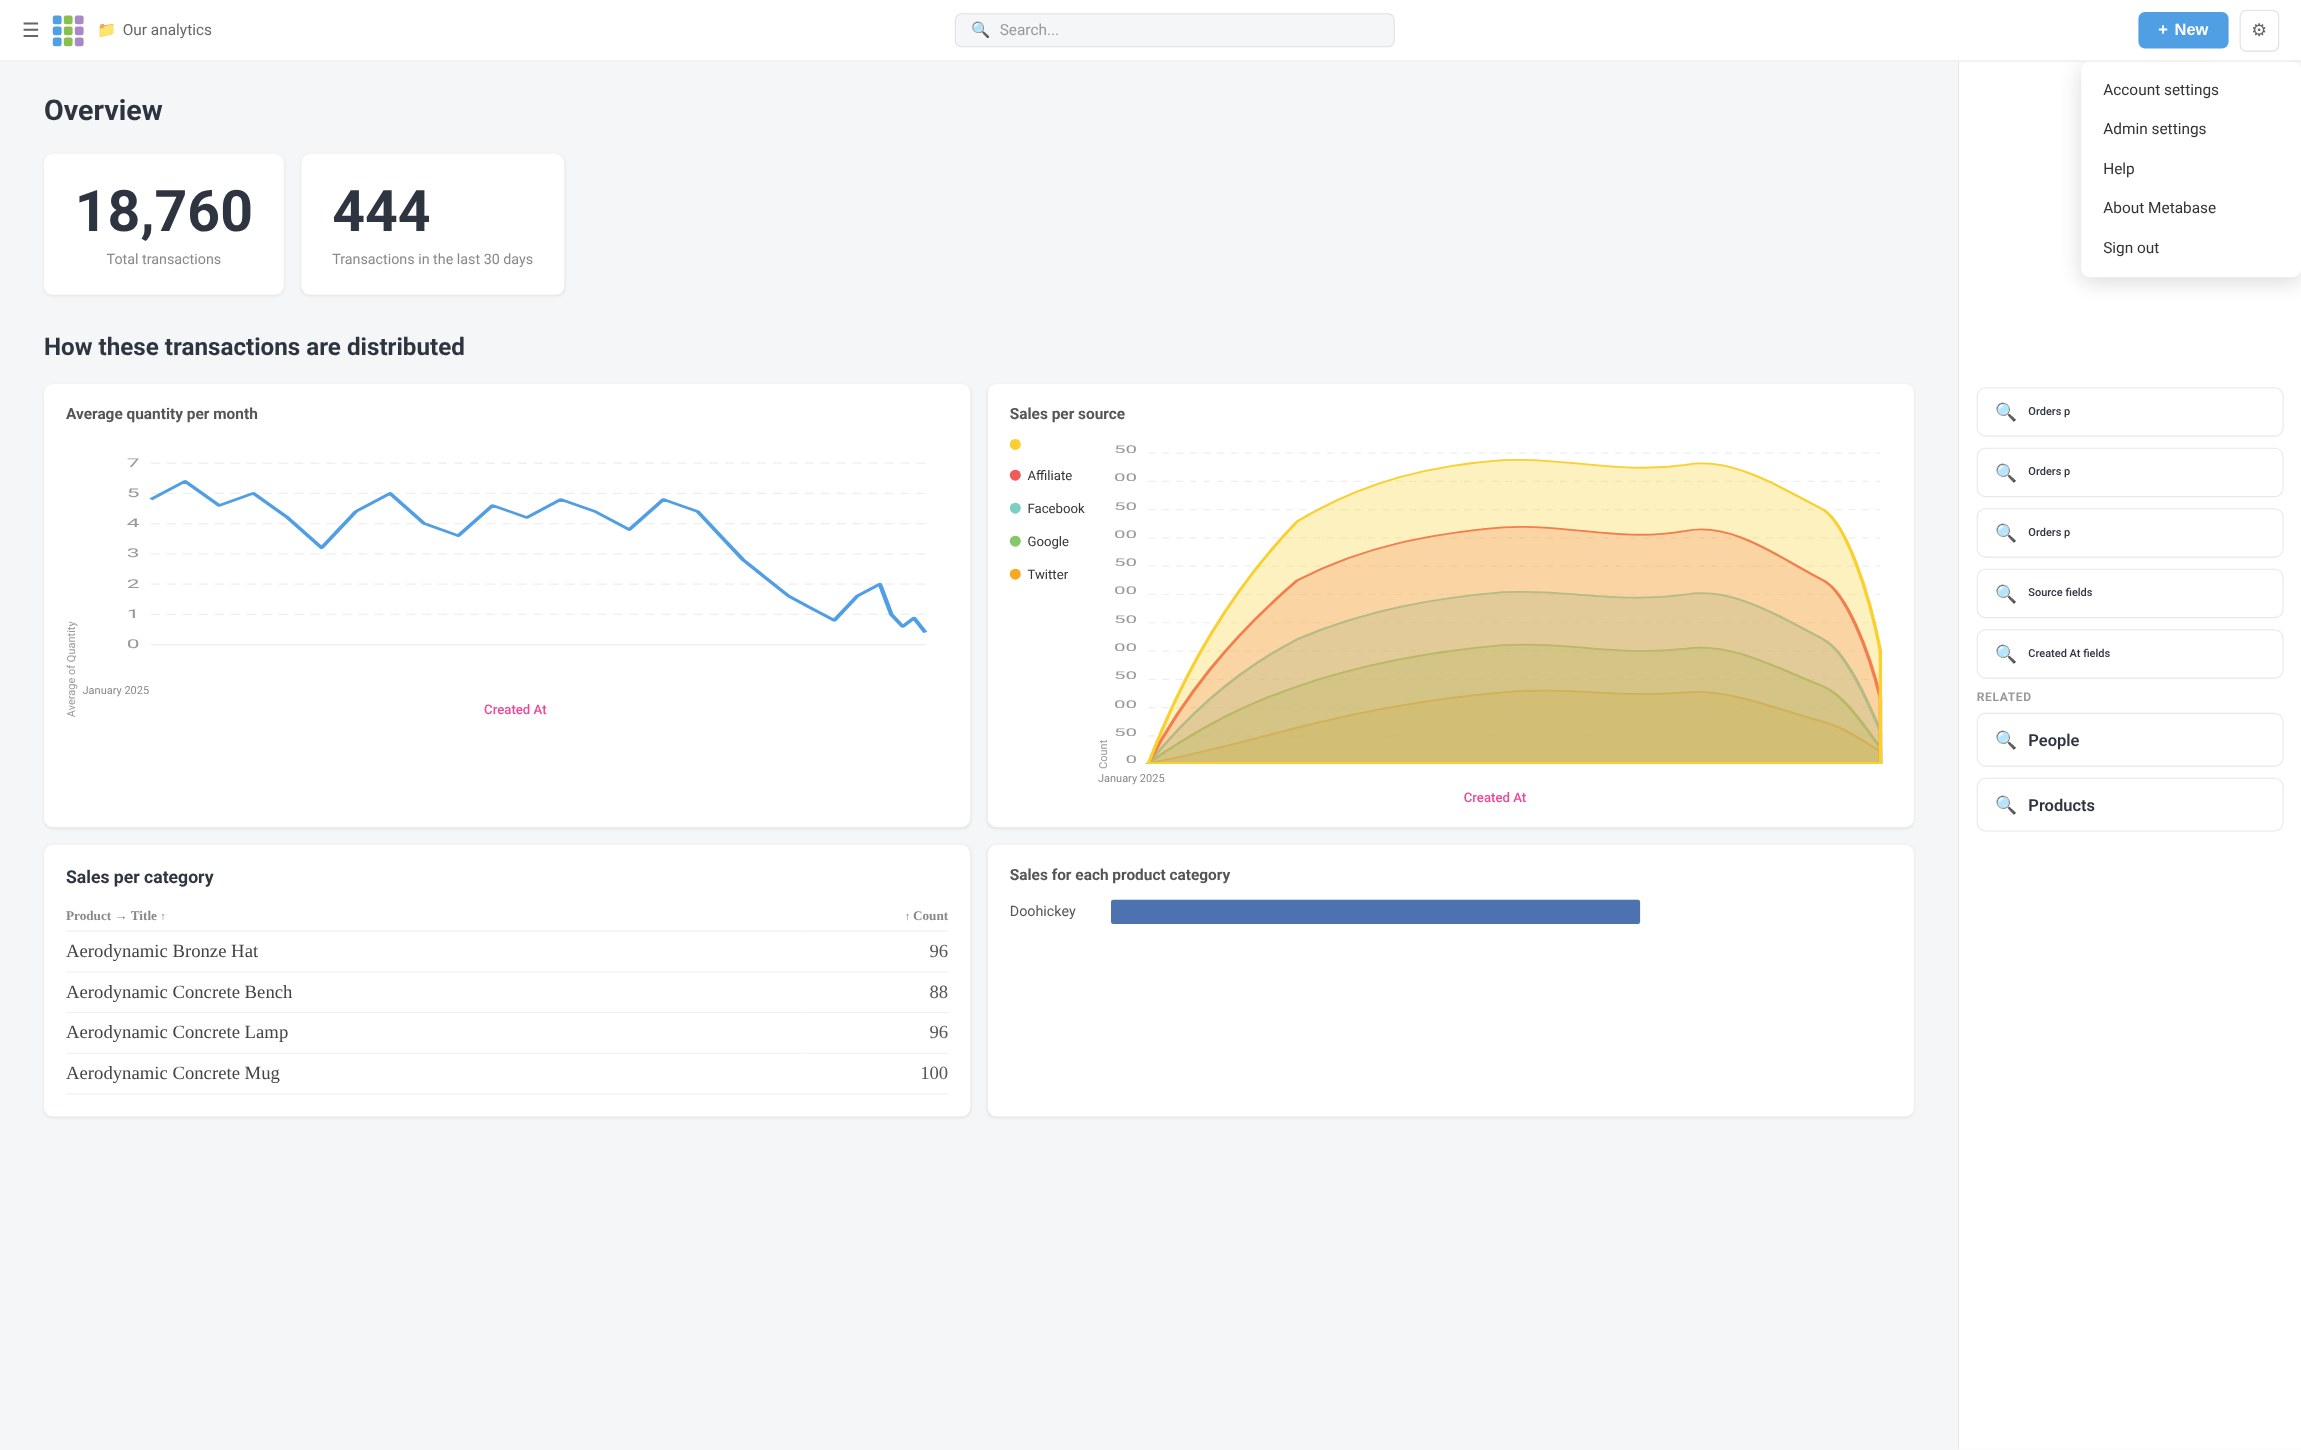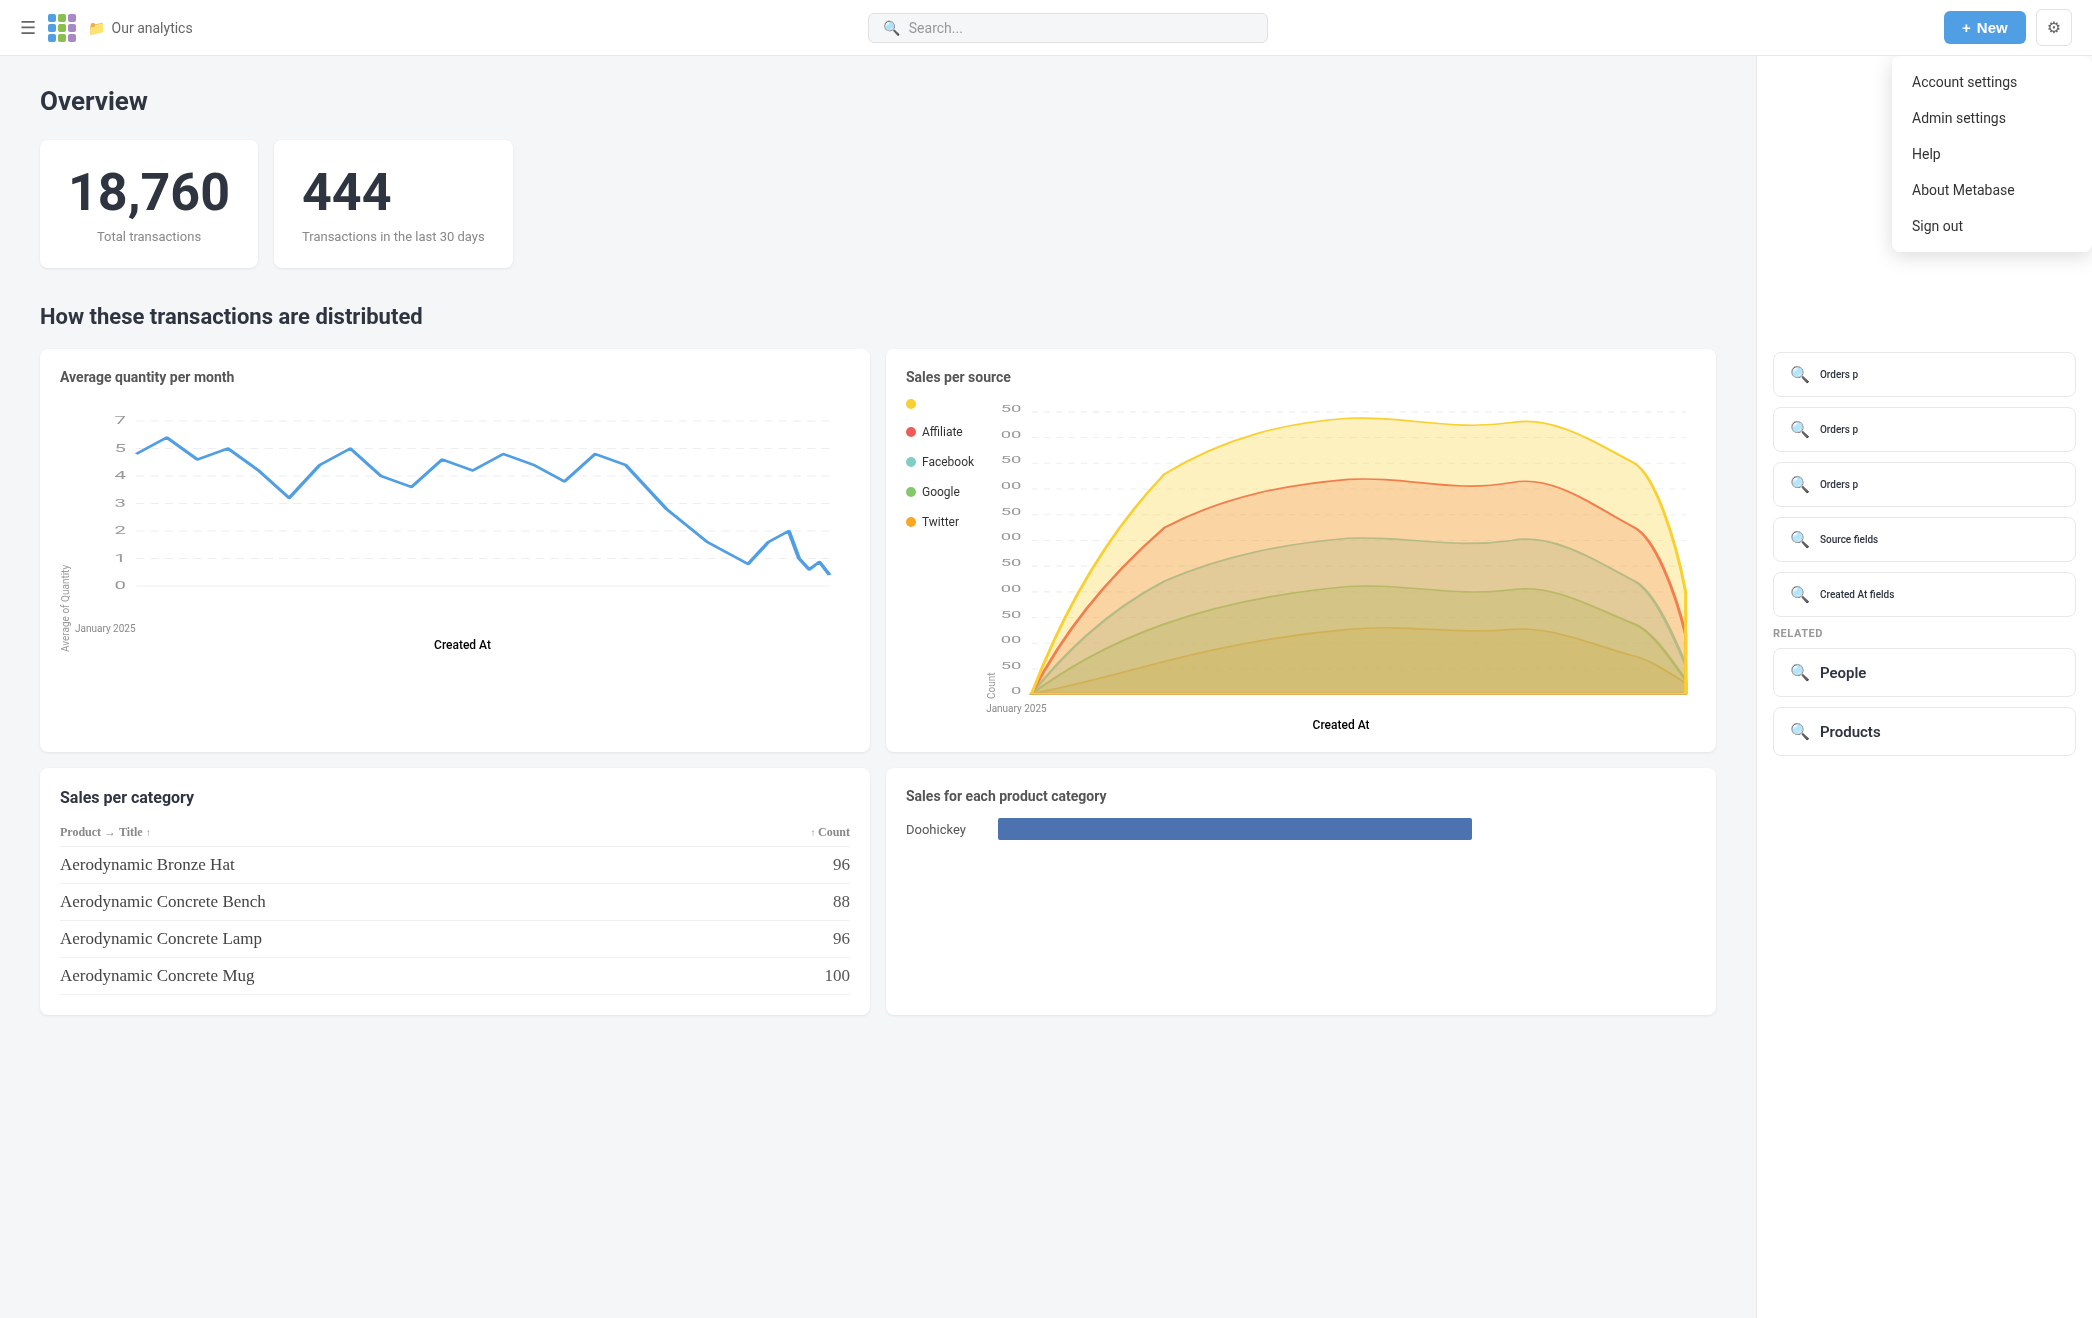--- a/index.html
+++ b/index.html
@@ -107,21 +107,21 @@
     
     .chart-grid { display: grid; grid-template-columns: 1fr 1fr; gap: 16px; }
     .chart-card {
       background: #fff;
       border-radius: 8px;
       padding: 20px;
       box-shadow: 0 1px 3px rgba(0,0,0,0.08);
     }
     .chart-title { font-size: 14px; font-weight: 700; color: #555; margin-bottom: 14px; }
     .chart-date-label { text-align: left; font-size: 10px; color: #888; margin-top: 4px; }
-    .x-axis-label { text-align: center; font-size: 12px; color: #000000; font-weight: 500; margin-top: 4px; }
+    .x-axis-label { text-align: center; font-size: 12px; color: #ec4899; font-weight: 500; margin-top: 4px; }
 
     
     .legend { display: flex; flex-direction: column; gap: 16px; font-size: 12px; }
     .legend-item { display: flex; align-items: center; gap: 6px; }
     .legend-dot { width: 10px; height: 10px; border-radius: 50%; flex-shrink: 0; }
     .table-title { font-size: 16px; font-weight: 700; color: #2e3440; margin-bottom: 12px; }
     .data-table { width: 100%; border-collapse: collapse; font-family: Liberation Serif, serif; }
     .data-table th {
       text-align: left;
       font-size: 12px;
@@ -130,21 +130,21 @@
       padding: 6px 0;
       border-bottom: 1px solid #eee;
     }
     .data-table th.right { text-align: right; }
     .data-table td { padding: 8px 0; font-size: 17px; border-bottom: 1px solid #f0f0f0; color: #444; }
     .data-table td.right { text-align: right; color: #555; }
     .sort-arrow { font-size: 10px; }
 
     
     .right-sidebar {
-      width: 336px;
+      width: 312px;
       background: #fff;
       border-left: 1px solid #e8e8e8;
       overflow-y: auto;
       padding: 0;
       position: relative;
       flex-shrink: 0;
     }
 
     
     .dropdown-menu {

